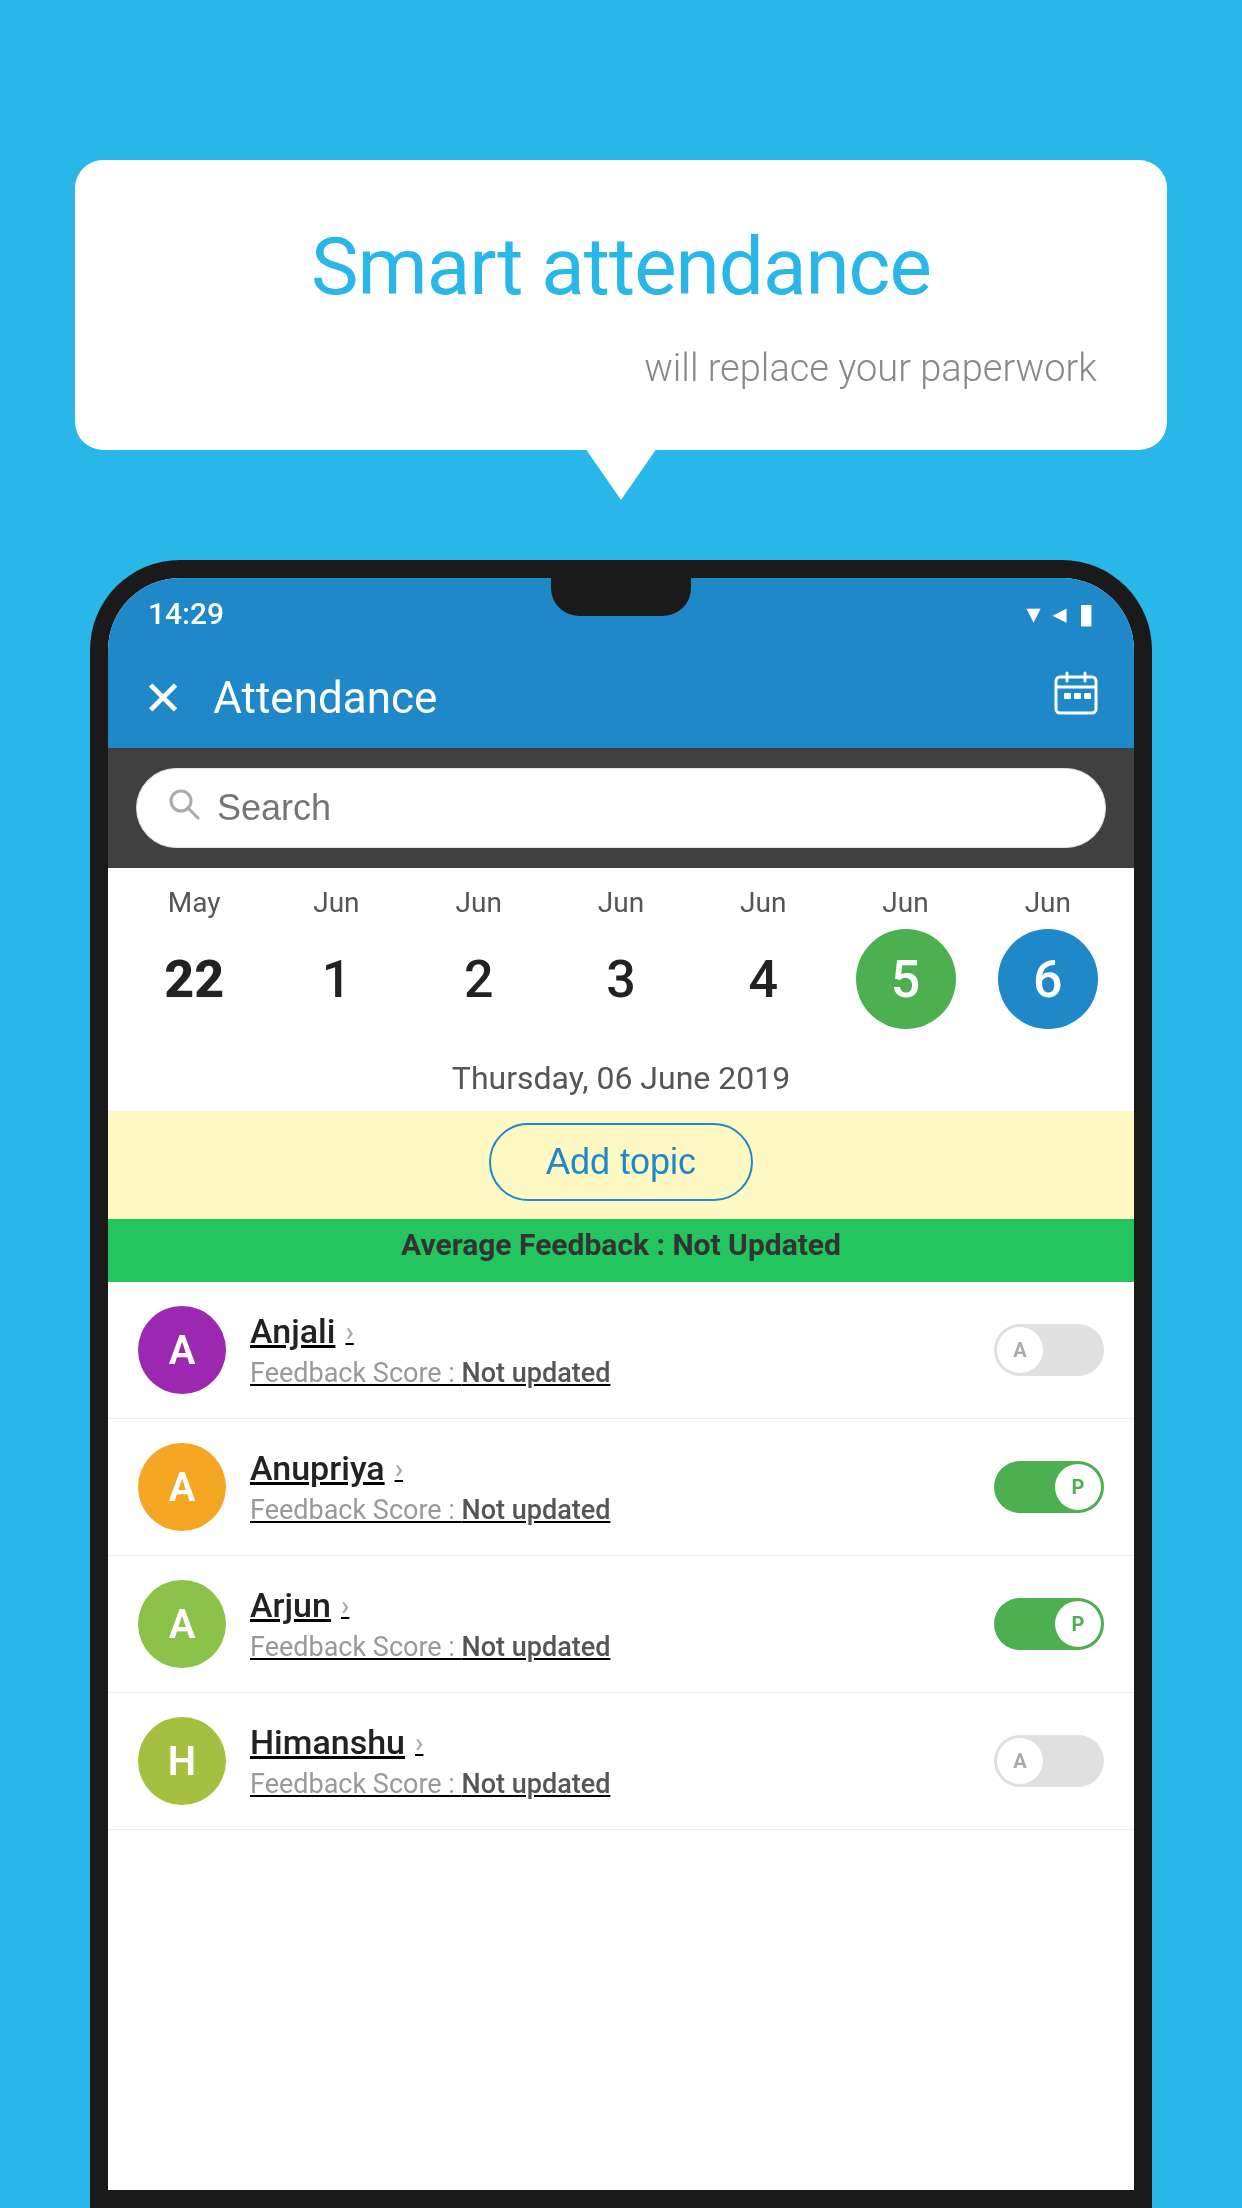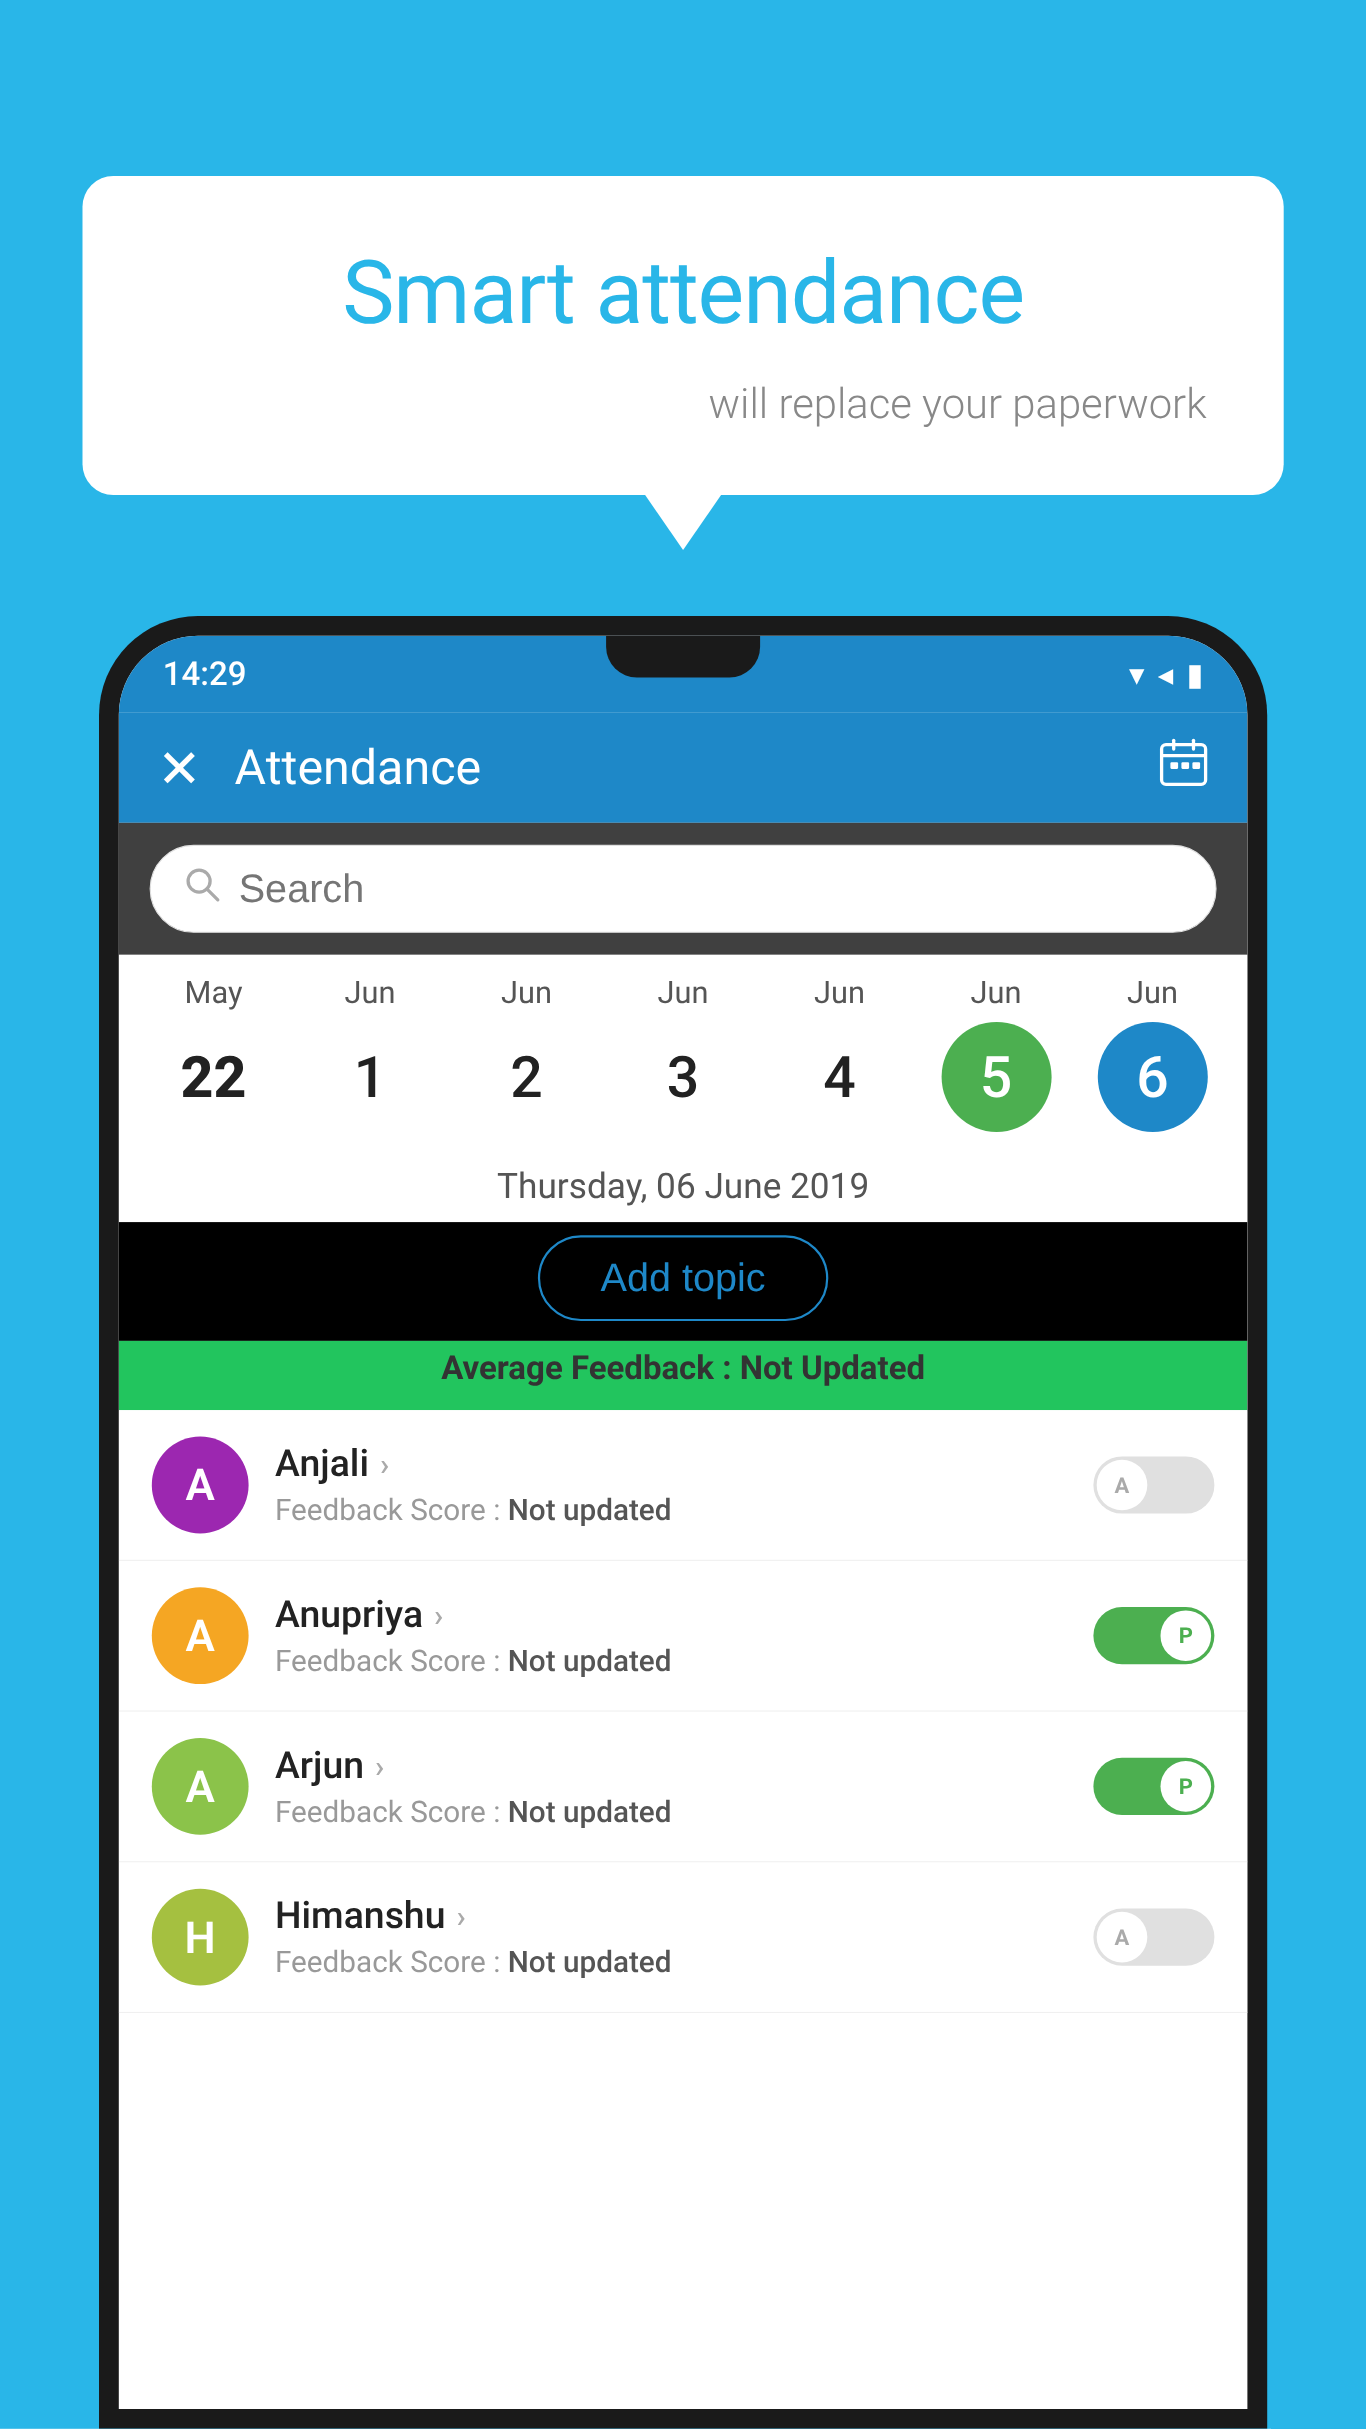--- a/index.html
+++ b/index.html
@@ -212,21 +212,21 @@
       padding: 22px 0 14px;
       font-size: 32px;
       color: #555;
       background: white;
     }
 
     
     .add-topic-container {
       text-align: center;
       padding: 12px 0 18px;
-      background: #000000;
+      background: #fef9c3;
     }
     .add-topic-btn {
       border: 2px solid #1e88c8;
       color: #1e88c8;
       background: transparent;
       border-radius: 50px;
       padding: 16px 55px;
       font-size: 36px;
       cursor: pointer;
     }
@@ -267,20 +267,21 @@
       flex-shrink: 0;
     }
     .avatar.purple { background: #9c27b0; }
     .avatar.yellow { background: #f5a623; }
     .avatar.light-green { background: #8bc34a; }
     .avatar.olive { background: #a5c040; }
 
     .student-info {
       flex: 1;
       margin-left: 24px;
+      text-decoration: underline;
     }
     .student-name {
       font-size: 34px;
       color: #222;
       font-weight: 500;
       display: flex;
       align-items: center;
       gap: 10px;
     }
     .student-name .chevron {

